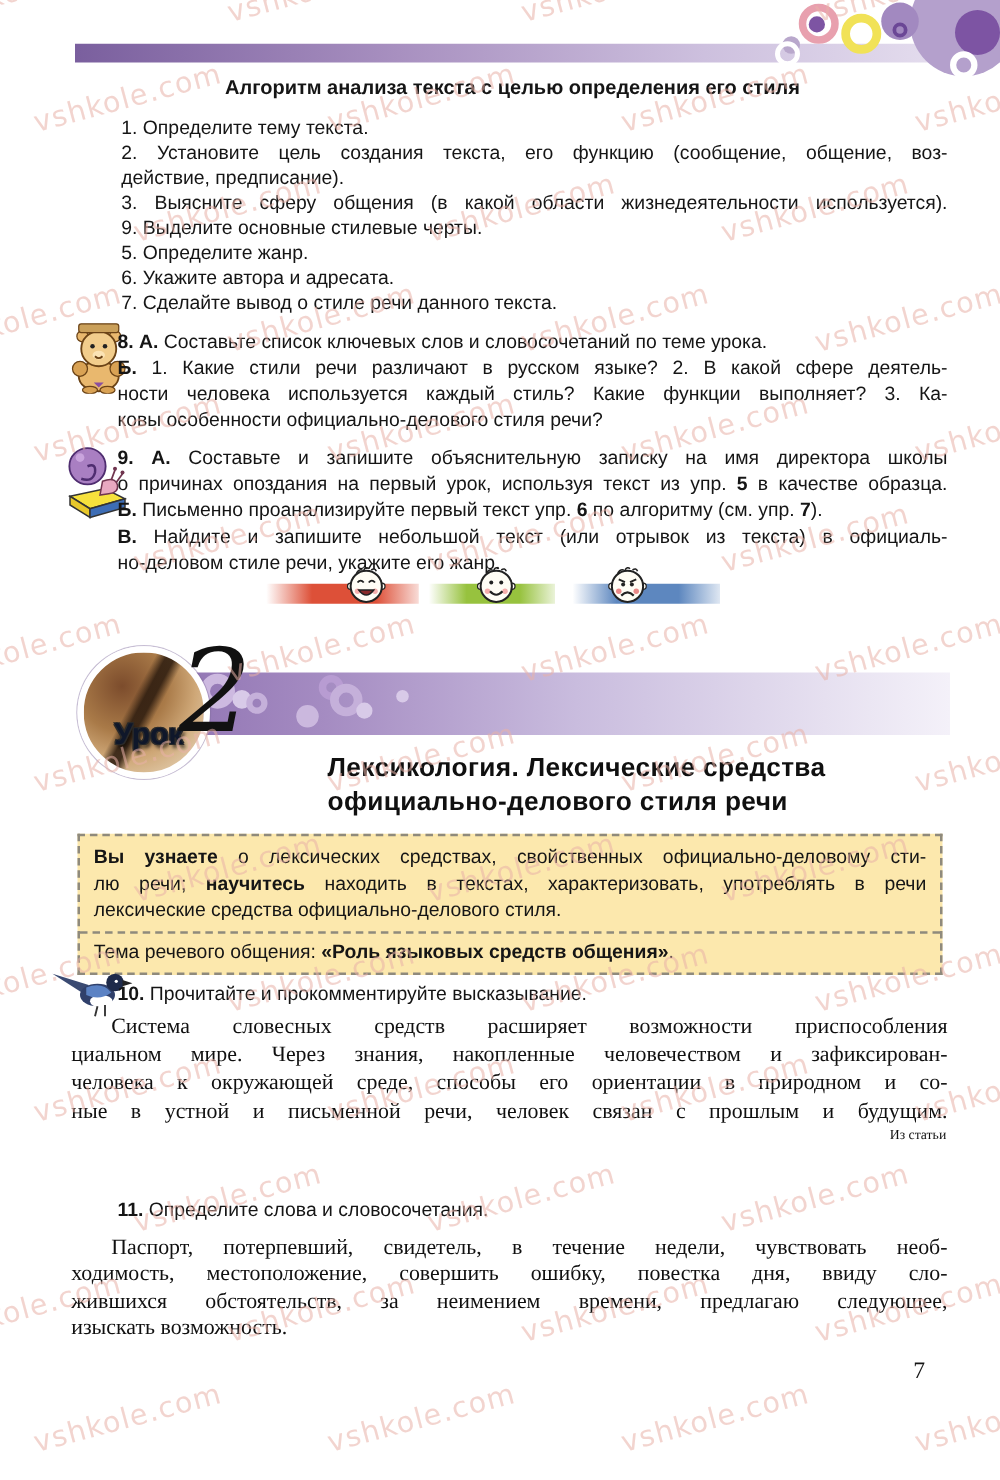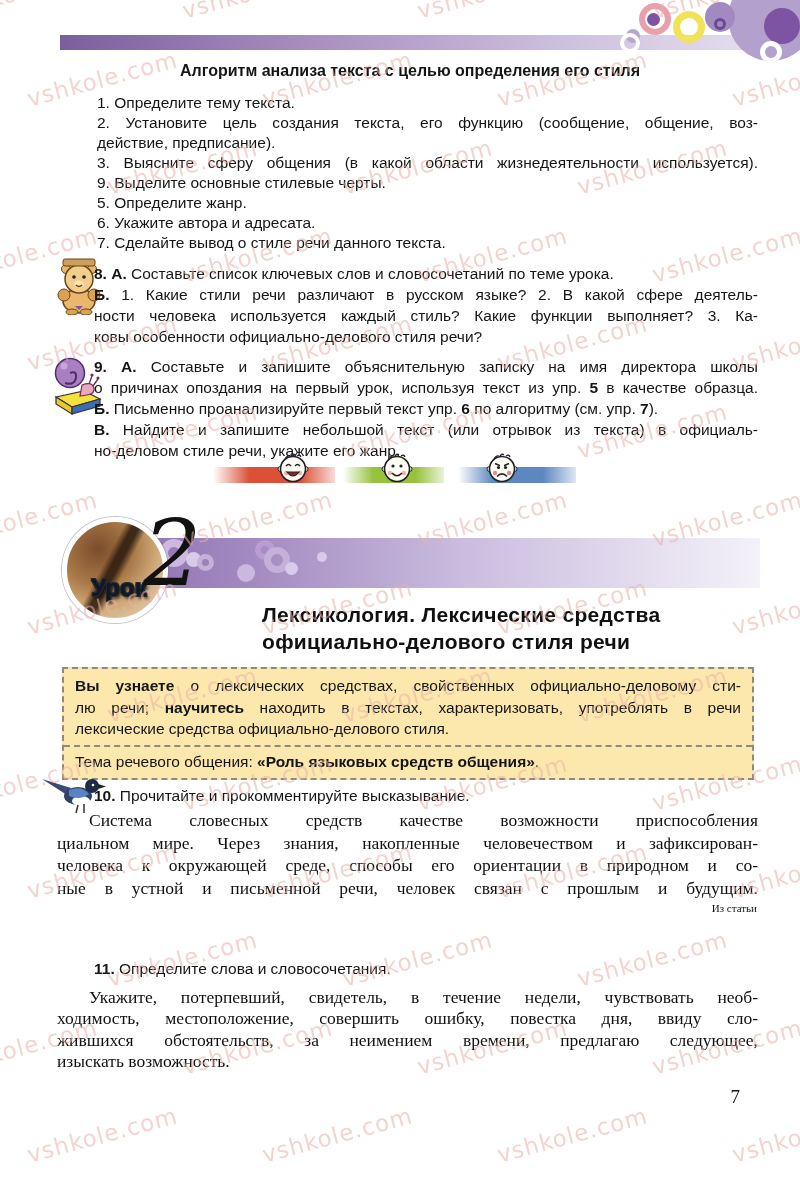--- a/index.html
+++ b/index.html
@@ -224,32 +224,32 @@
       <circle cx="52" cy="11" r="7" fill="#1e2a4a"></circle>
       <path d="M58 9 L66 11.5 L58 14 Z" fill="#222"></path>
       <circle cx="53" cy="10" r="1.3" fill="#fff"></circle>
       <path d="M38 30 L36 38 M44 29 L44 38" stroke="#333" stroke-width="1.5" fill="none"></path>
     </svg>
   </div>
   <div class="abs sans-head" style="top:786px;">
       <div class="line"><span class="bseg">10. </span><span>Прочитайте и прокомментируйте высказывание.</span></div>
     </div>
   <div id="quote" class="abs serif">
-      <div class="line j ind"><span>Система словесных средств качестве возможности приспособления</span></div>
+      <div class="line j ind"><span>Система словесных средств расширяет возможности приспособления</span></div>
       <div class="line j"><span>циальном мире. Через знания, накопленные человечеством и зафиксирован-</span></div>
       <div class="line j"><span>человека к окружающей среде, способы его ориентации в природном и со-</span></div>
       <div class="line j"><span>ные в устной и письменной речи, человек связан с прошлым и будущим.</span></div>
     </div>
   <div id="source" class="abs serif">Из статьи</div>
 
   <div class="abs sans-head" style="top:959px;">
       <div class="line"><span class="bseg">11. </span><span>Определите слова и словосочетания.</span></div>
     </div>
   <div id="words" class="abs serif">
-      <div class="line j ind"><span>Укажите, потерпевший, свидетель, в течение недели, чувствовать необ-</span></div>
+      <div class="line j ind"><span>Паспорт, потерпевший, свидетель, в течение недели, чувствовать необ-</span></div>
       <div class="line j"><span>ходимость, местоположение, совершить ошибку, повестка дня, ввиду сло-</span></div>
       <div class="line j"><span>жившихся обстоятельств, за неимением времени, предлагаю следующее,</span></div>
       <div class="line"><span>изыскать возможность.</span></div>
     </div>
 
   <div class="abs pagenum">7</div>
 
   <div class="wm-layer">
       <span class="wm" style="color: rgb(233, 178, 168); left: -55px; top: -22px;">vshkole.com</span>
       <span class="wm" style="color: rgb(233, 178, 168); left: 180px; top: -22px;">vshkole.com</span>

